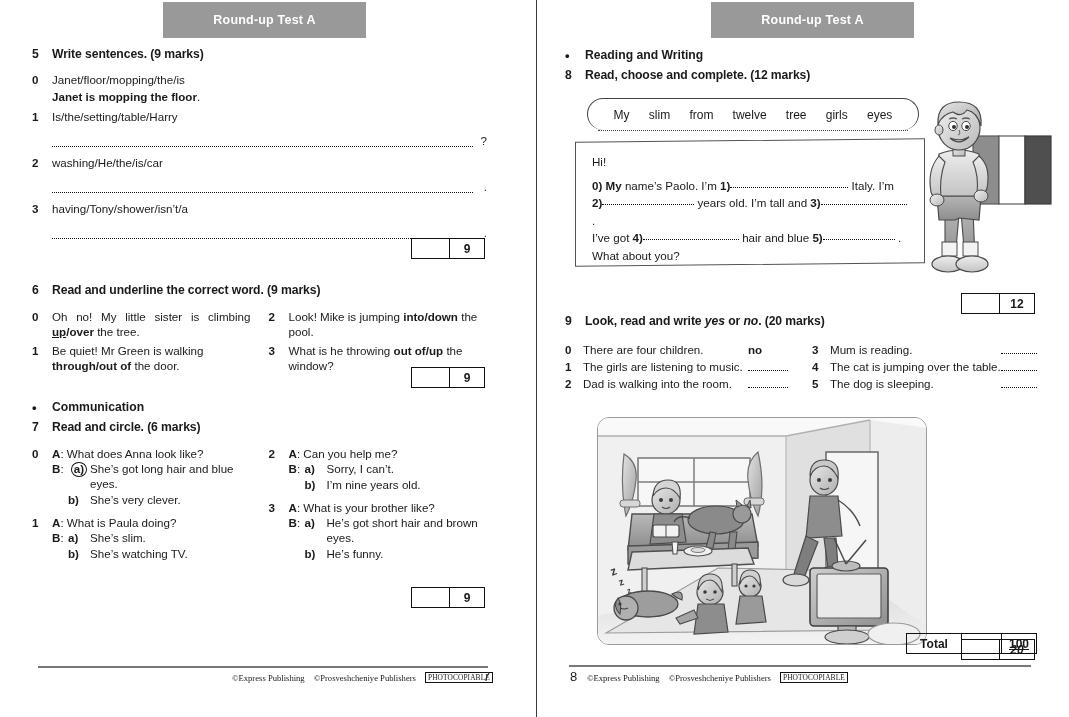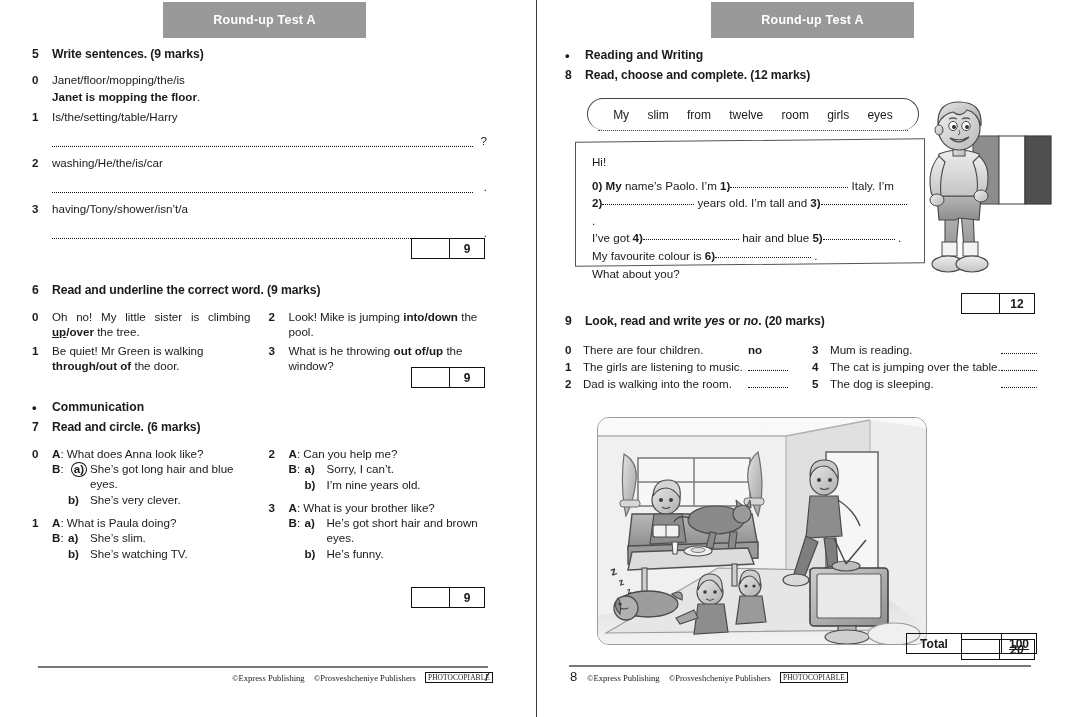--- a/index.html
+++ b/index.html
@@ -357,40 +357,37 @@
         <span class="num">8</span>
         <span class="ttl">Read, choose and complete. (12 marks)</span>
       </div>
     </div>
 
     <div style="position:absolute; left:50px; top:98px; width:332px;" class="pill">
       <span>My</span>
       <span>slim</span>
       <span>from</span>
       <span>twelve</span>
-      <span>room</span>
+      <span>tree</span>
       <span>girls</span>
       <span>eyes</span>
     </div>
 
     <div style="position:absolute; left:38px; top:140px; width:350px; height:125px;" class="card">
       <div>Hi!</div>
       <div style="height:6px"></div>
       <div>
         <b>0)</b>
         <b>My</b><span> name’s Paolo. I’m </span><b>1)</b><span class="dots" style="width:118px"></span><span> Italy. I’m</span>
       </div>
       <div>
         <b>2)</b><span class="dots" style="width:92px"></span><span> years old. I’m tall and </span><b>3)</b><span class="dots" style="width:86px"></span><span> .</span>
       </div>
       <div>
         <span>I’ve got </span><b>4)</b><span class="dots" style="width:96px"></span><span> hair and blue </span><b>5)</b><span class="dots" style="width:72px"></span><span> .</span>
-      </div>
-      <div>
-        <span>My favourite colour is </span><b>6)</b><span class="dots" style="width:96px"></span><span> .</span>
       </div>
       <div>What about you?</div>
     </div>
 
     <div class="boyart" style="left:378px; top:92px; width:150px; height:190px;">
       <svg viewBox="0 0 150 190" width="150" height="190">
         <defs>
           <linearGradient id="sk" x1="0" y1="0" x2="1" y2="1">
             <stop offset="0" stop-color="#f0f0f0"></stop>
               <stop offset="1" stop-color="#b9b9b9"></stop>

